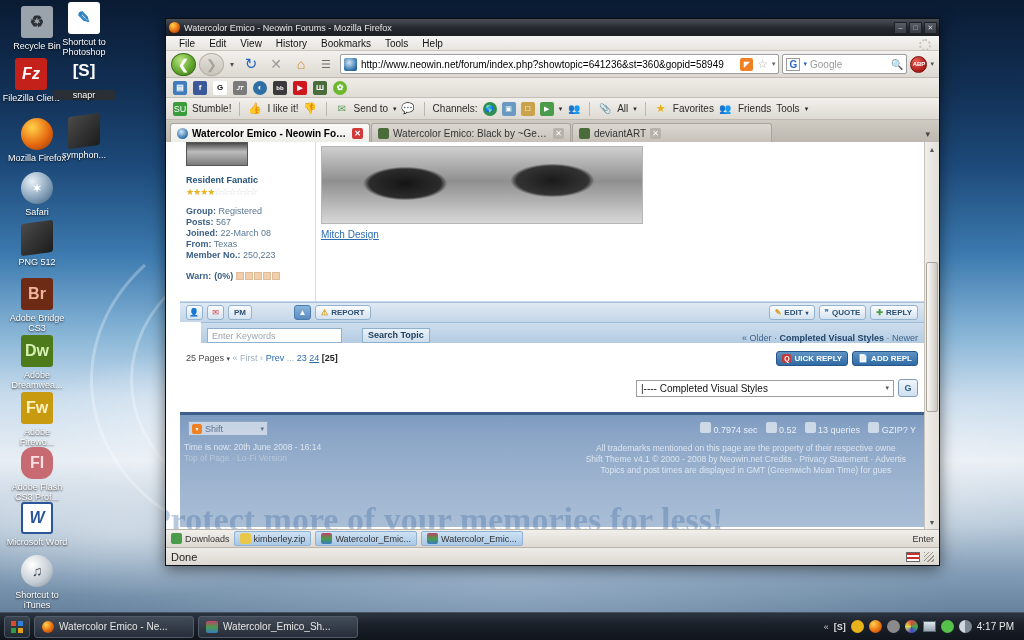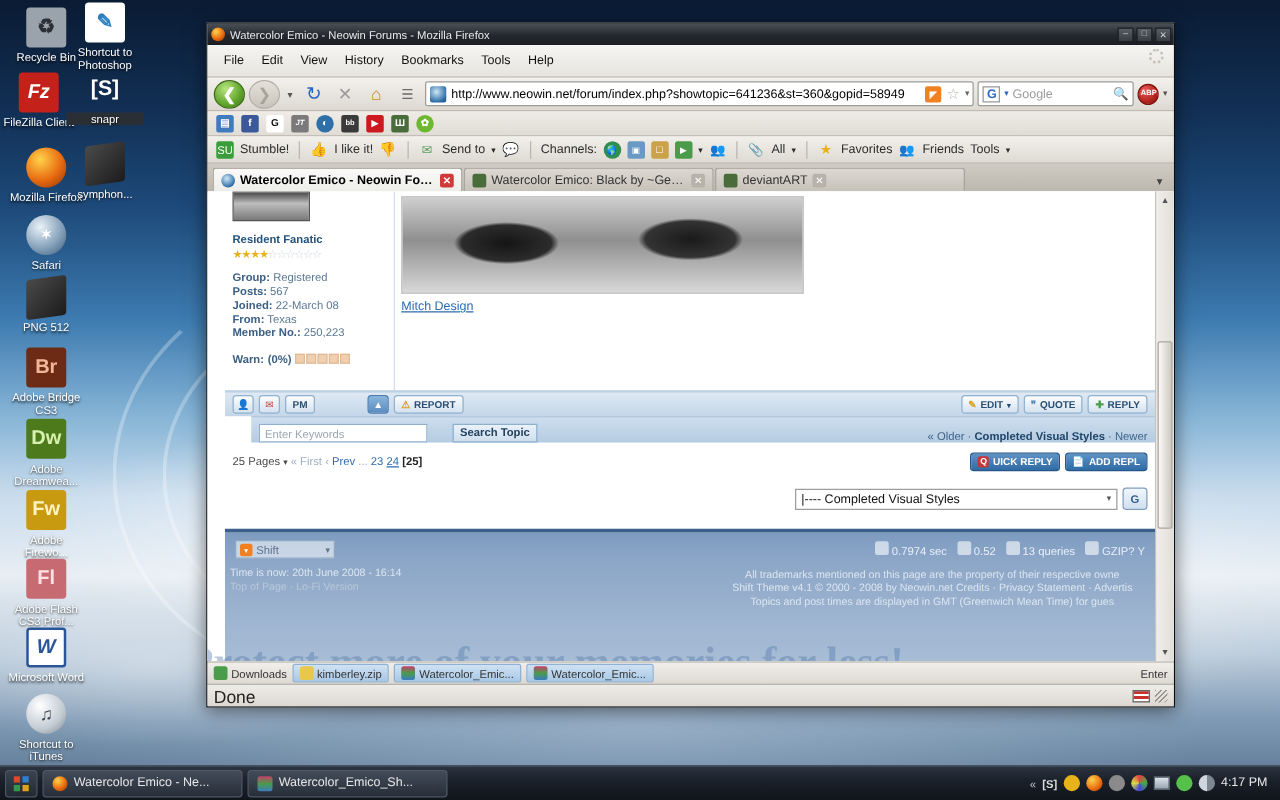--- a/index.html
+++ b/index.html
@@ -72,21 +72,21 @@
   .winbtns { display: flex; gap: 2px; }
   .winbtns span {
     width: 13px; height: 12px; font-size: 7px; color: #d2d2d2;
     background: linear-gradient(180deg,#5c6views,#3a3f46);
     background: linear-gradient(180deg,#585d65,#383d44);
     border: 1px solid #1d2127; border-radius: 1px;
     display: flex; align-items: center; justify-content: center;
   }
 
   .menubar {
-    height: 26px; background: linear-gradient(180deg,#f6f5f3,#e7e4de);
+    height: 15px; background: linear-gradient(180deg,#f6f5f3,#e7e4de);
     border-bottom: 1px solid #c9c5bd;
     display: flex; align-items: center; padding-left: 6px;
     font-size: 10px; color: #111; position: relative;
   }
   .menubar span { padding: 1px 7px; }
   .throbber {
     position: absolute; right: 8px; top: 3px; width: 12px; height: 12px;
     border-radius: 50%; border: 2px dotted #c6c2ba;
   }
 
@@ -279,21 +279,21 @@
     height: 18px; background: linear-gradient(180deg,#f1efeb,#ddd9d2);
     border-top: 1px solid #b9b5ad; display: flex; align-items: center; gap: 4px; padding: 0 5px;
     font-size: 9px; color: #333;
   }
   .dlitem { display: flex; align-items: center; gap: 3px; height: 15px; padding: 0 5px;
     background: linear-gradient(180deg,#cfe2f3,#a8c8e6); border: 1px solid #8fb2d4; border-radius: 2px; }
   .dlitem .di { width: 11px; height: 11px; border-radius: 2px; }
   .statusbar {
     height: 18px; background: linear-gradient(180deg,#eeece8,#dcd8d1);
     border-top: 1px solid #b9b5ad; display: flex; align-items: center; padding: 4px 5px;
-    font-size: 14px; color: #222;
+    font-size: 11px; color: #222;
   }
   .flagico { width: 14px; height: 10px; margin-left: auto;
     background: repeating-linear-gradient(180deg,#c8302c 0 2px,#fff 2px 4px); border: 1px solid #666; }
   .grip { width: 10px; height: 10px; margin-left: 4px;
     background: repeating-linear-gradient(135deg,#9a968e 0 1px,transparent 1px 3px); }
 
   
   .taskbar {
     position: absolute; left: 0; bottom: 0; width: 1024px; height: 28px;
     background: linear-gradient(180deg,#2c3440,#1a2029 45%,#10151c);
@@ -362,21 +362,21 @@
   </div>
   <div class="dicon" style="left:6px;top:335px;">
     <div class="glyph" style="background:#4d7a1b;color:#d8f0b0;">Dw</div>
     <span class="lbl">Adobe Dreamwea...</span>
   </div>
   <div class="dicon" style="left:6px;top:392px;">
     <div class="glyph" style="background:#c79a10;color:#fff3c0;">Fw</div>
     <span class="lbl">Adobe Firewo...</span>
   </div>
   <div class="dicon" style="left:6px;top:447px;">
-    <div class="glyph" style="background:#c76a72;color:#ffe0e2;">Fl</div>
+    <div class="glyph" style="background:#c76a72;color:#ffe0e2;border-radius:12px;">Fl</div>
     <span class="lbl">Adobe Flash CS3 Prof...</span>
   </div>
   <div class="dicon" style="left:6px;top:502px;">
     <div class="glyph" style="background:#fff;color:#2a5699;border:2px solid #2a5699;font-style:italic;">W</div>
     <span class="lbl">Microsoft Word</span>
   </div>
   <div class="dicon" style="left:6px;top:555px;">
     <div class="glyph" style="border-radius:50%;background:radial-gradient(circle at 35% 30%,#fff,#c3cbd3 60%,#7d8791);color:#3a4450;font-size:14px;">♫</div>
     <span class="lbl">Shortcut to iTunes</span>
   </div>

